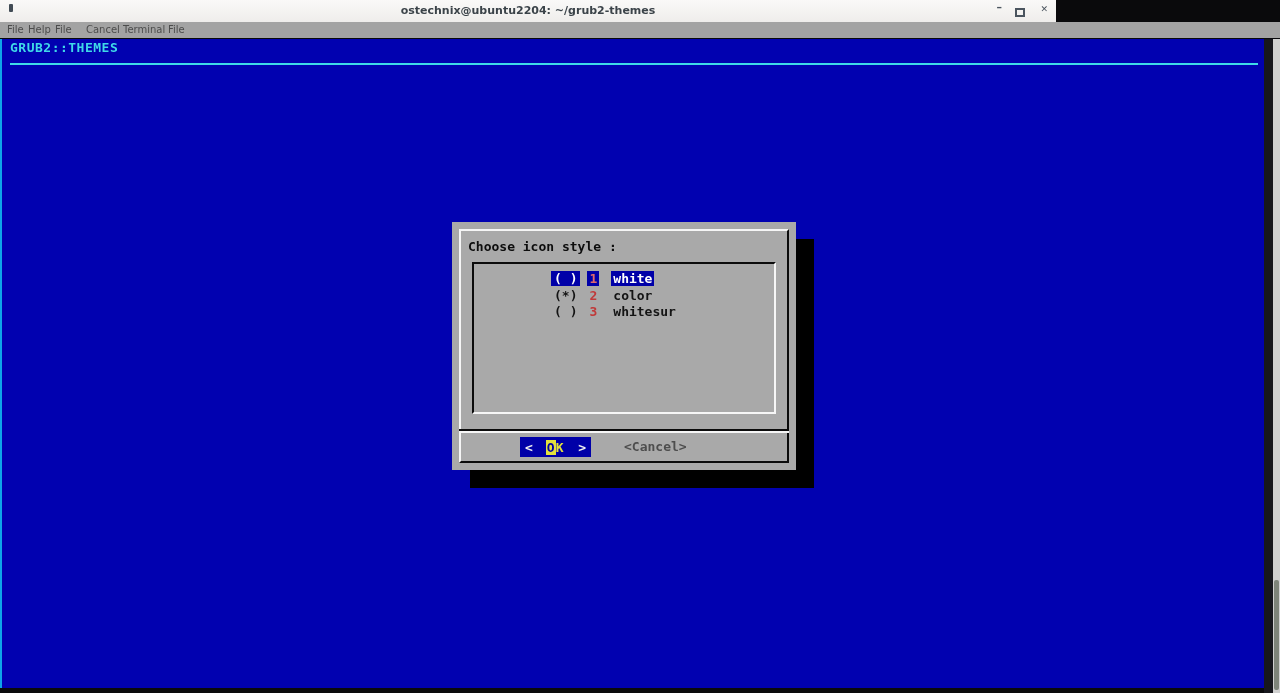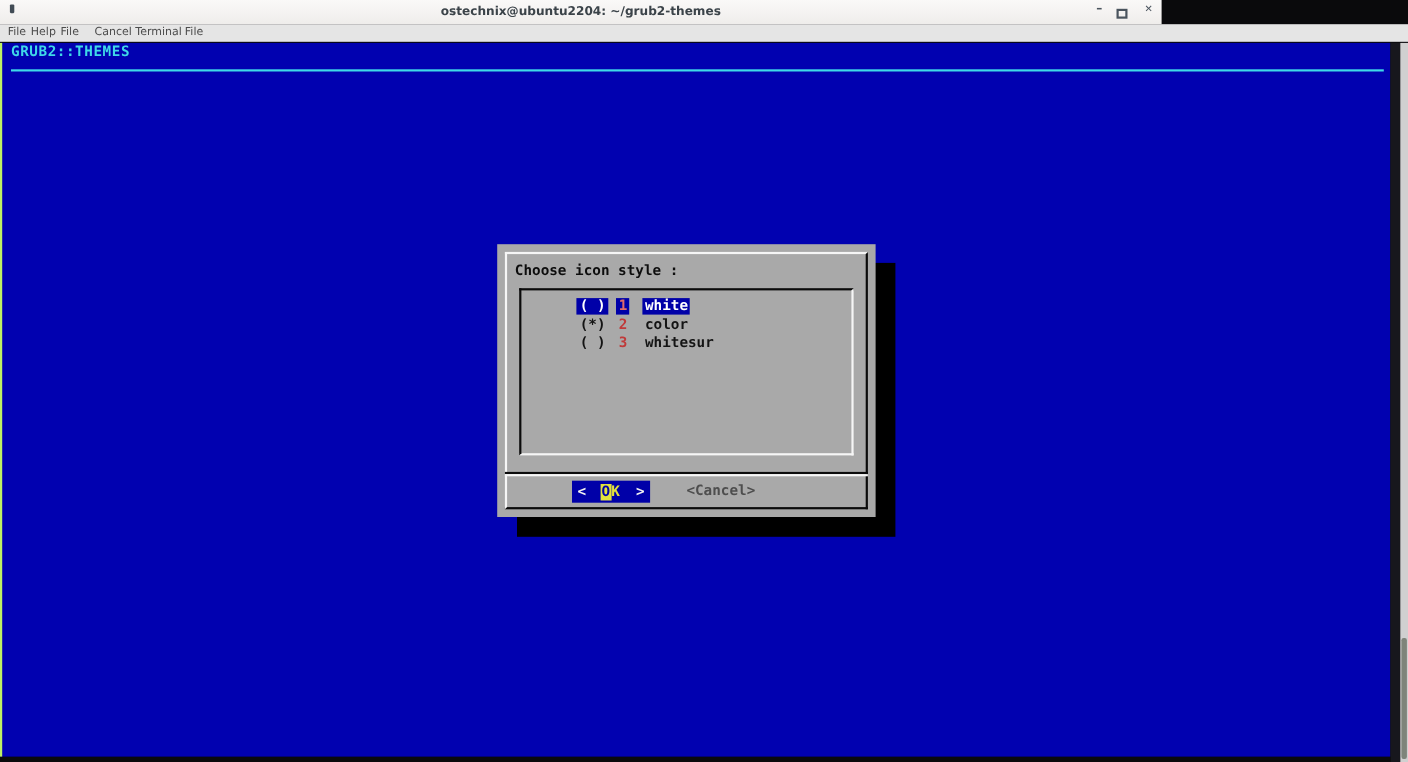--- a/index.html
+++ b/index.html
@@ -12,47 +12,47 @@
   .titlebar{position:absolute;left:0;top:0;width:1056px;height:22px;
     background:linear-gradient(#faf9f8,#efedeb);}
   .app-badge{position:absolute;left:9px;top:4px;width:4px;height:8px;
     background:#414b55;border-radius:1px;}
   .win-title{position:absolute;left:0;right:0;top:4px;text-align:center;
     font:bold 11px "DejaVu Sans",sans-serif;color:#3b4349;}
   .ctrl{position:absolute;font:bold 11px "DejaVu Sans",sans-serif;color:#4a545e;cursor:default;}
   .ctrl-min{right:54px;top:1px;}
   .ctrl-max{right:31px;top:8px;width:6px;height:5px;border:2px solid #4a545e;}
   .ctrl-close{right:8px;top:4px;font-size:9px;}
-  .menubar{position:absolute;left:0;top:22px;width:1280px;height:16px;background:#e5e5e5;}
+  .menubar{position:absolute;left:0;top:22px;width:1280px;height:16px;background:#a3a3a3;}
   .mi{position:absolute;top:2px;font:10px "DejaVu Sans",sans-serif;color:#4c4c4c;}
   .mi-0{left:7px}.mi-1{left:28px}.mi-2{left:55px}.mi-3{left:86px}.mi-4{left:123px}.mi-5{left:168px}
 
   
   .terminal{position:absolute;left:0;top:39px;width:1264px;height:649px;
-    background:#0101b0;border-left:2px solid #bef264;box-sizing:border-box;}
+    background:#0101b0;border-left:2px solid #0ea5e9;box-sizing:border-box;}
   .backtitle{position:absolute;left:8px;top:1px;font:bold 13px "DejaVu Sans Mono",monospace;
     color:#3fd9e8;letter-spacing:.5px;}
   .hline{position:absolute;left:8px;top:24px;width:1248px;height:2px;background:#3fd9e8;}
 
   .edge-strip{position:absolute;left:1264px;top:39px;width:9px;height:654px;background:#17171d;}
   .scroll-track{position:absolute;left:1273px;top:39px;width:7px;height:654px;background:#d0d0d0;}
   .scroll-thumb{position:absolute;left:1274px;top:580px;width:5px;height:110px;background:#7e847a;border-radius:2px;}
   .bottom-strip{position:absolute;left:0;top:688px;width:1264px;height:5px;background:#0a0a0c;}
 
   
   .dlg-shadow{position:absolute;left:470px;top:239px;width:344px;height:249px;background:#000;}
   .dialog{position:absolute;left:452px;top:222px;width:344px;height:248px;background:#a9a9a9;
     font:bold 13px "DejaVu Sans Mono",monospace;}
   .frame{position:absolute;inset:7px;border:2px solid;
     border-color:#f6f6f6 #0b0b0b #0b0b0b #f6f6f6;}
   .dlg-title{position:absolute;left:16px;top:17px;color:#0d0d0d;white-space:pre;}
   .listbox{position:absolute;left:20px;top:40px;width:304px;height:152px;box-sizing:border-box;
     border:2px solid;border-color:#0b0b0b #f6f6f6 #f6f6f6 #0b0b0b;}
   .rows{position:absolute;left:0;top:7px;right:0;}
-  .orow{height:16.5px;line-height:16.5px;padding-left:50px;white-space:nowrap;cursor:default;}
+  .orow{height:16.5px;line-height:16.5px;padding-left:77px;white-space:nowrap;cursor:default;}
   .r-radio{padding:0 3px;color:#141414;}
   .g1{display:inline-block;width:7px;}
   .r-tag{padding:0 2px;color:#c03a3a;}
   .g2{display:inline-block;width:12px;}
   .r-item{padding:0 2px;color:#141414;}
   .sel .r-radio{background:#0000a8;color:#ffffff;}
   .sel .r-tag{background:#0000a8;color:#e06a6a;}
   .sel .r-item{background:#0000a8;color:#ffffff;}
   .separator{position:absolute;left:7px;right:7px;top:207px;height:0;
     border-top:2px solid #0b0b0b;border-bottom:2px solid #f6f6f6;}

